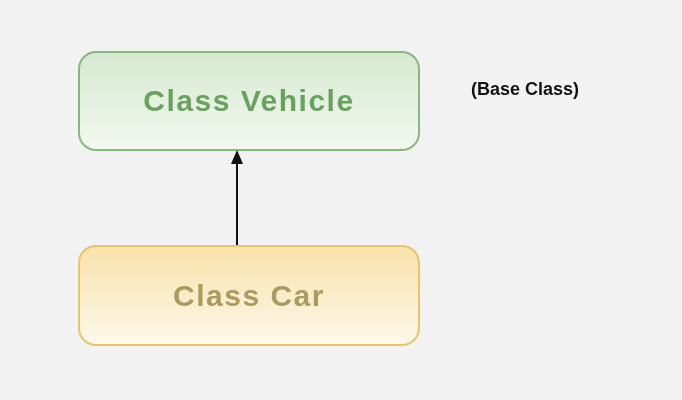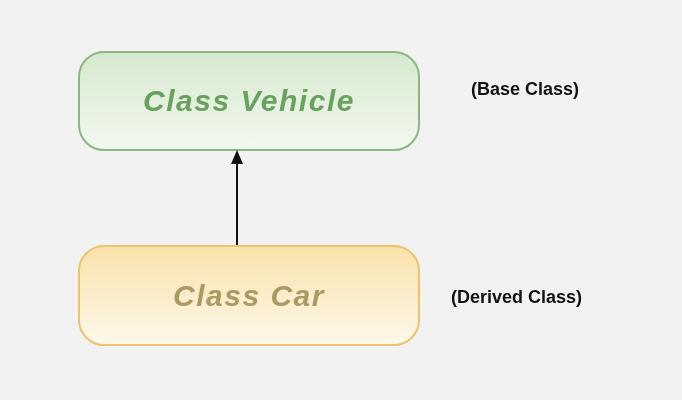--- a/index.html
+++ b/index.html
@@ -11,28 +11,27 @@
     position: relative;
     width: 682px;
     height: 400px;
     background: #f2f2f2;
     overflow: hidden;
   }
   .node {
     position: absolute;
     box-sizing: border-box;
     border: 2px solid;
-    border-radius: 26px;
+    border-radius: 18px;
     display: flex;
     align-items: center;
     justify-content: center;
     font-weight: bold;
     font-size: 30px;
     letter-spacing: 1.5px;
-    font-style: italic;
   }
   .node-vehicle {
     left: 78px;
     top: 51px;
     width: 342px;
     height: 100px;
   }
   .node-car {
     left: 78px;
     top: 245px;
@@ -76,15 +75,14 @@
     <line x1="10" y1="96" x2="10" y2="11" stroke="#111111" stroke-width="2"></line>
     <polygon points="10,0 4,14 16,14" fill="#111111"></polygon>
   </svg>
 
   <div class="node node-car" style="background: linear-gradient(rgb(249, 226, 171), rgb(253, 248, 234)); border-color: rgb(233, 196, 106); color: rgb(171, 155, 96);">
     <span>Class Car</span>
   </div>
 
   <div class="annotation annotation-base">(Base Class)</div>
 
-  <div class="annotation annotation-derived">(Derived Class)</div>
 
 </div>
 
 </body></html>

